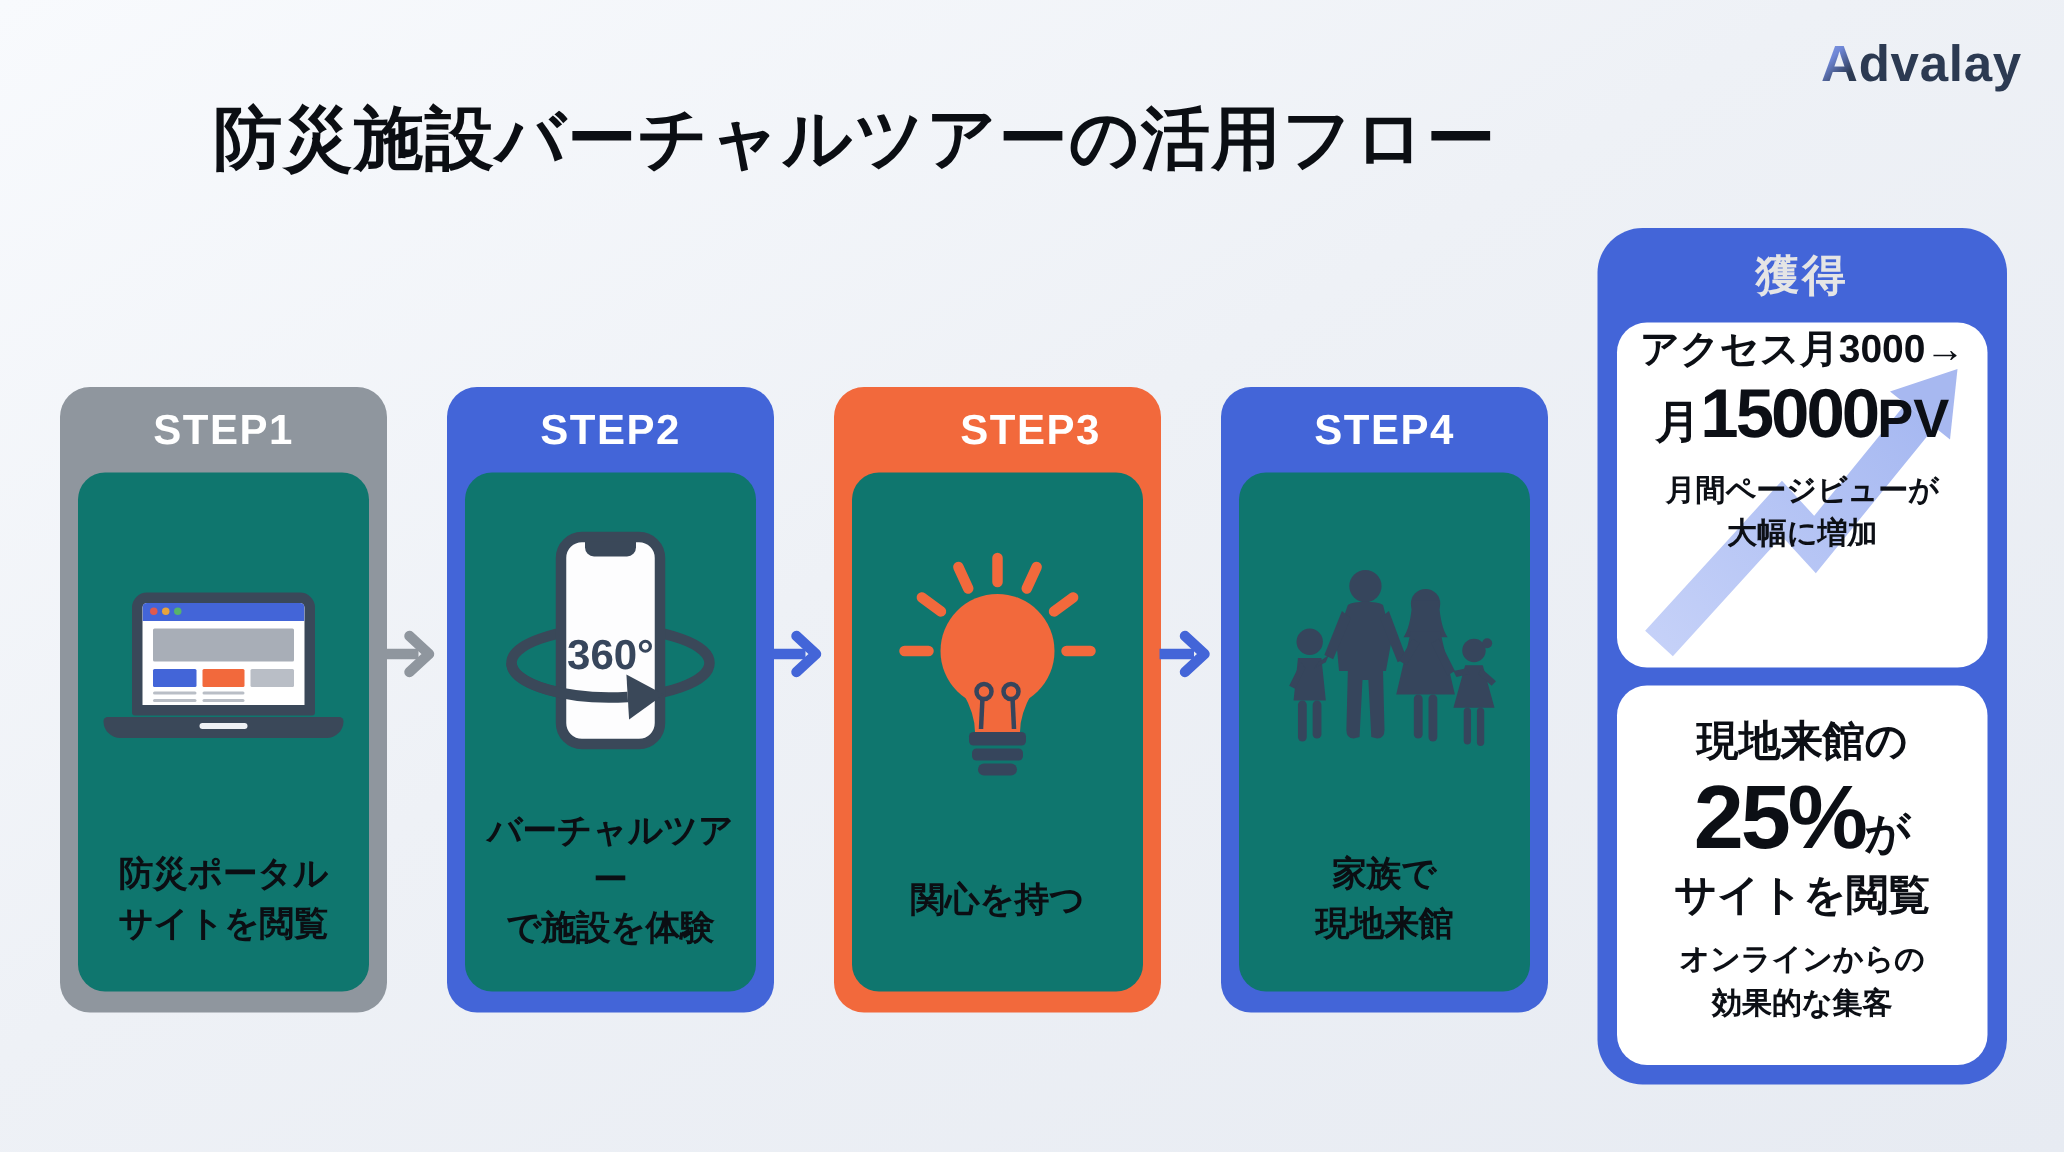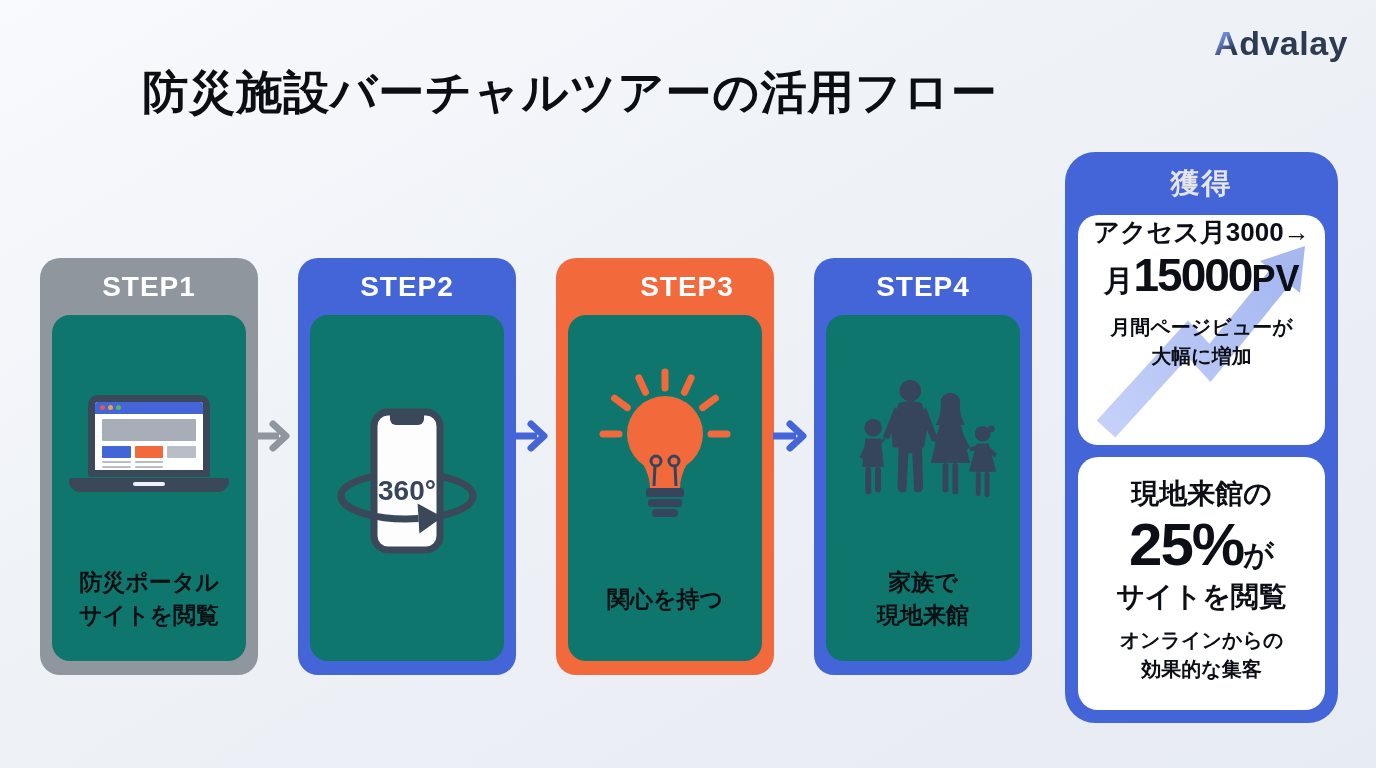--- a/index.html
+++ b/index.html
@@ -171,20 +171,22 @@
       <div class="icon-box">
         <svg width="150" height="160" viewBox="0 0 150 160">
           <ellipse cx="75" cy="92" rx="66" ry="23" fill="none" stroke="#3a4859" stroke-width="7"></ellipse>
           <rect x="42" y="8" width="66" height="138" rx="14" fill="#fdfdfe" stroke="#3a4859" stroke-width="7"></rect>
           <path d="M58 11 h34 v4 a6 6 0 0 1 -6 6 h-22 a6 6 0 0 1 -6 -6 z" fill="#3a4859"></path>
           <text x="75" y="96" text-anchor="middle" font-size="28" font-weight="bold" fill="#37465c">360°</text>
           <path d="M9 92 A 66 23 0 0 0 86.5 114.6" fill="none" stroke="#3a4859" stroke-width="7"></path>
           <polygon points="110.5,113 87.4,129.6 85.6,99.6" fill="#3a4859"></polygon>
         </svg>
       </div>
+      <div class="caption">バーチャルツアー
+で施設を体験</div>
     </div>
   </div>
 
   <svg class="flow-arrow arrow-2" viewBox="0 0 40 34">
     <path d="M0 17 H23" stroke="#4365d8" stroke-width="7" fill="none"></path>
     <path d="M17 5 L30 17 L17 29" stroke="#4365d8" stroke-width="7" fill="none" stroke-linecap="round" stroke-linejoin="round"></path>
   </svg>
 
   <div class="step-card step-3 c-orange">
     <div class="step-header">STEP3</div>

